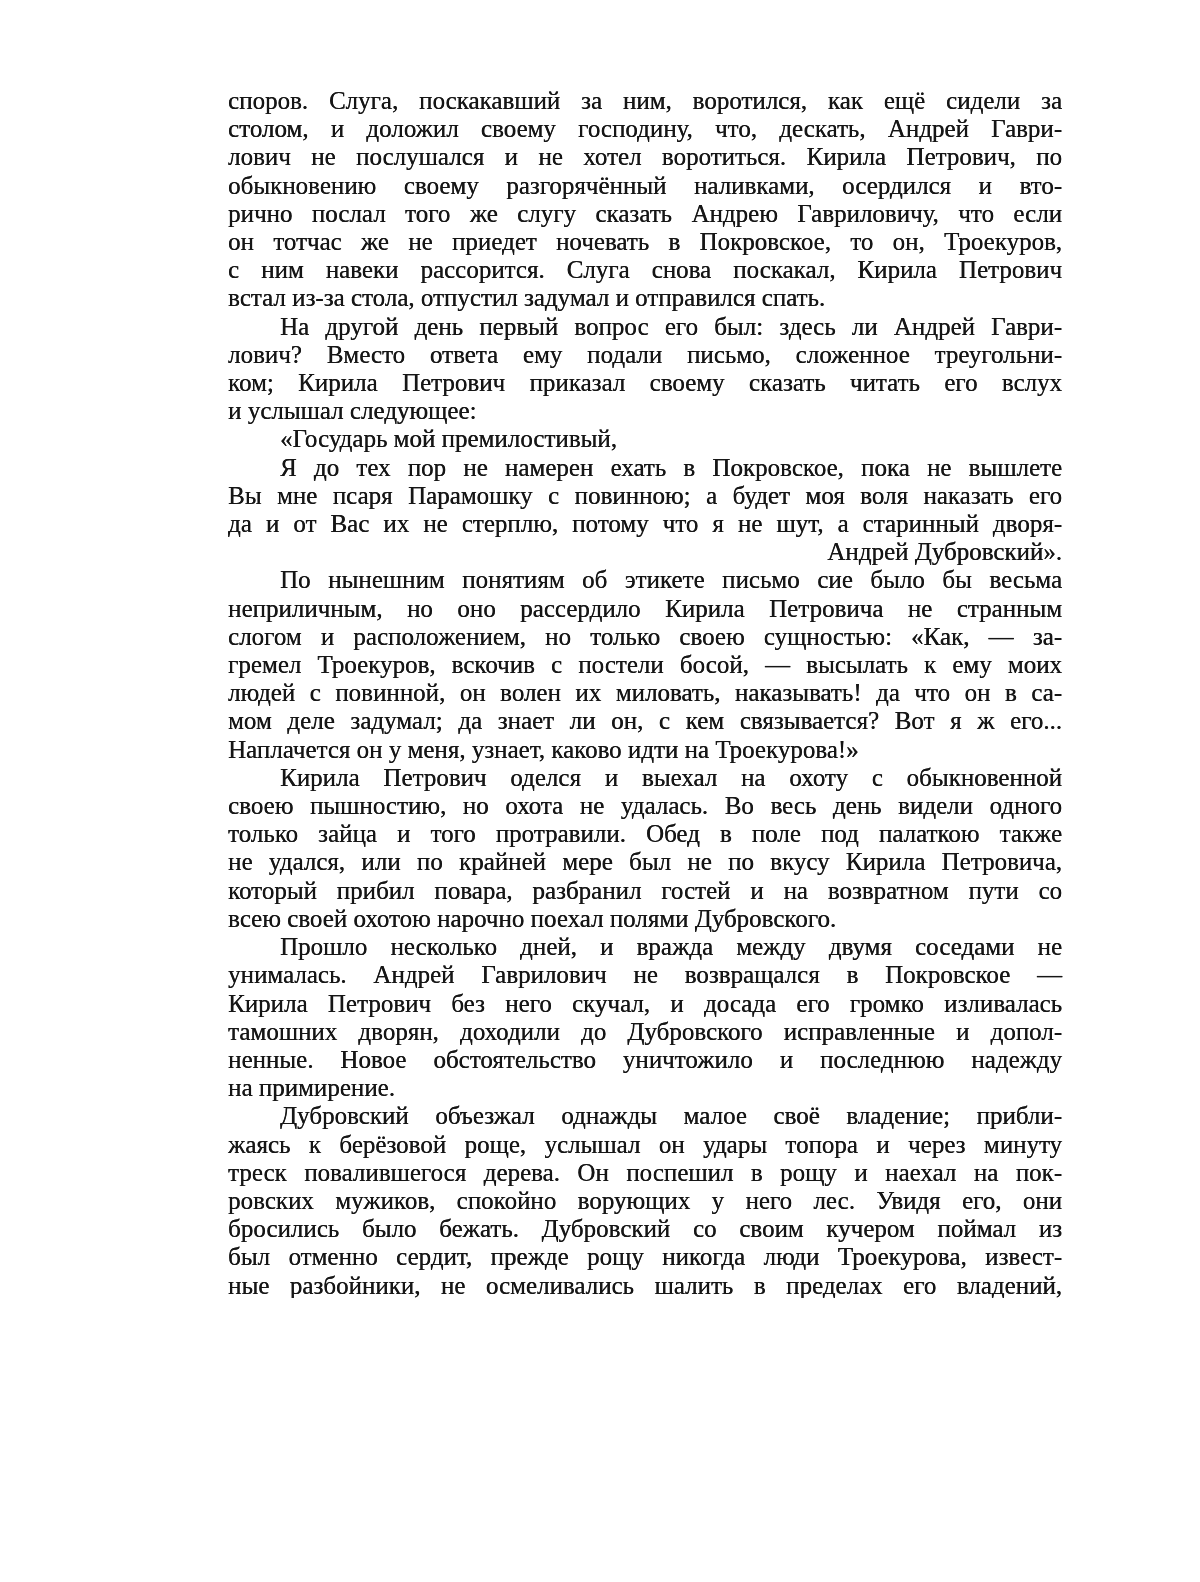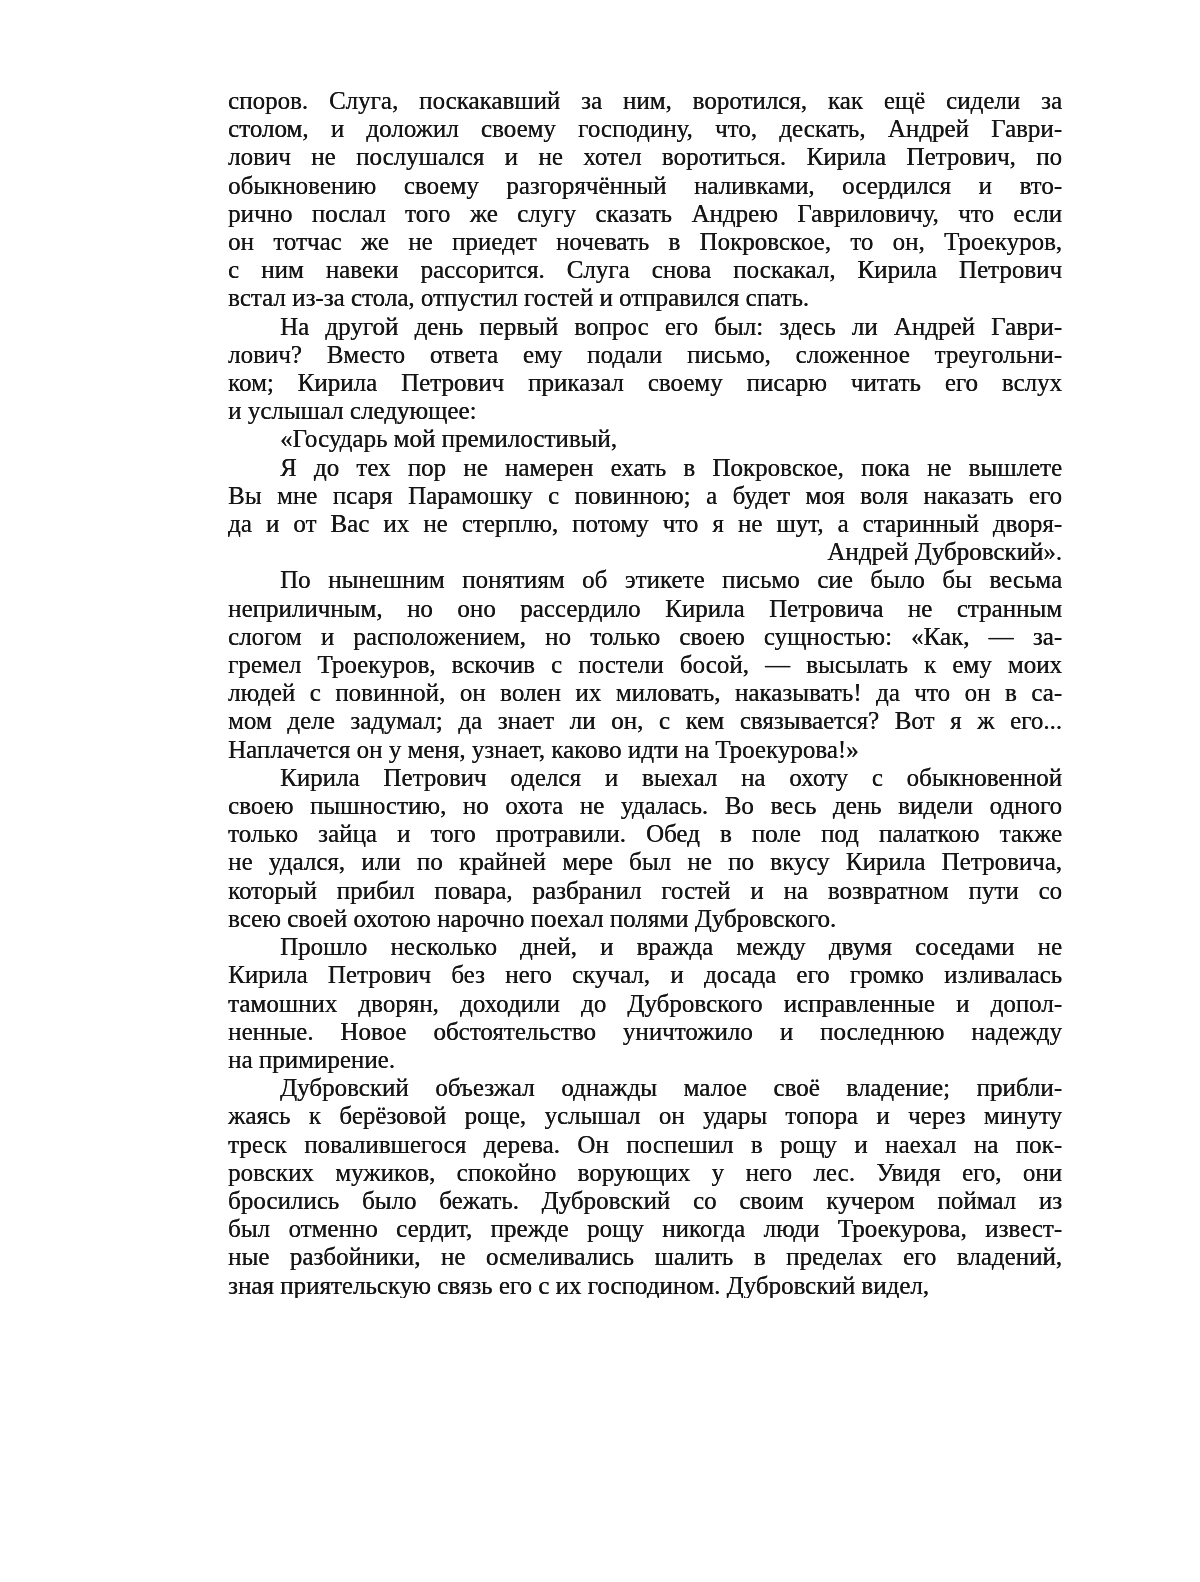--- a/index.html
+++ b/index.html
@@ -53,44 +53,45 @@
 
 <div class="page">
   <div class="text-block">
       <div class="line">споров. Слуга, поскакавший за ним, воротился, как ещё сидели за</div>
       <div class="line">столом, и доложил своему господину, что, дескать, Андрей Гаври-</div>
       <div class="line">лович не послушался и не хотел воротиться. Кирила Петрович, по</div>
       <div class="line">обыкновению своему разгорячённый наливками, осердился и вто-</div>
       <div class="line">рично послал того же слугу сказать Андрею Гавриловичу, что если</div>
       <div class="line">он тотчас же не приедет ночевать в Покровское, то он, Троекуров,</div>
       <div class="line">с ним навеки рассорится. Слуга снова поскакал, Кирила Петрович</div>
-      <div class="line last">встал из-за стола, отпустил гостей и отправился спать.</div>
+      <div class="line last">встал из-за стола, отпустил задумал и отправился спать.</div>
       <div class="line indent">На другой день первый вопрос его был: здесь ли Андрей Гаври-</div>
       <div class="line">лович? Вместо ответа ему подали письмо, сложенное треугольни-</div>
-      <div class="line">ком; Кирила Петрович приказал своему писарю читать его вслух</div>
+      <div class="line">ком; Кирила Петрович приказал своему сказать читать его вслух</div>
       <div class="line last">и услышал следующее:</div>
       <div class="line indent last">«Государь мой премилостивый,</div>
       <div class="line indent">Я до тех пор не намерен ехать в Покровское, пока не вышлете</div>
       <div class="line">Вы мне псаря Парамошку с повинною; а будет моя воля наказать его</div>
       <div class="line">да и от Вас их не стерплю, потому что я не шут, а старинный дворя-</div>
       <div class="line right last">Андрей Дубровский».</div>
       <div class="line indent">По нынешним понятиям об этикете письмо сие было бы весьма</div>
       <div class="line">неприличным, но оно рассердило Кирила Петровича не странным</div>
       <div class="line">слогом и расположением, но только своею сущностью: «Как, — за-</div>
       <div class="line">гремел Троекуров, вскочив с постели босой, — высылать к ему моих</div>
       <div class="line">людей с повинной, он волен их миловать, наказывать! да что он в са-</div>
       <div class="line">мом деле задумал; да знает ли он, с кем связывается? Вот я ж его...</div>
       <div class="line last">Наплачется он у меня, узнает, каково идти на Троекурова!»</div>
       <div class="line indent">Кирила Петрович оделся и выехал на охоту с обыкновенной</div>
       <div class="line">своею пышностию, но охота не удалась. Во весь день видели одного</div>
       <div class="line">только зайца и того протравили. Обед в поле под палаткою также</div>
       <div class="line">не удался, или по крайней мере был не по вкусу Кирила Петровича,</div>
       <div class="line">который прибил повара, разбранил гостей и на возвратном пути со</div>
       <div class="line last">всею своей охотою нарочно поехал полями Дубровского.</div>
       <div class="line indent">Прошло несколько дней, и вражда между двумя соседами не</div>
+      <div class="line">унималась. Андрей Гаврилович не возвращался в Покровское —</div>
       <div class="line">Кирила Петрович без него скучал, и досада его громко изливалась</div>
       <div class="line">тамошних дворян, доходили до Дубровского исправленные и допол-</div>
       <div class="line">ненные. Новое обстоятельство уничтожило и последнюю надежду</div>
       <div class="line last">на примирение.</div>
       <div class="line indent">Дубровский объезжал однажды малое своё владение; прибли-</div>
       <div class="line">жаясь к берёзовой роще, услышал он удары топора и через минуту</div>
       <div class="line">треск повалившегося дерева. Он поспешил в рощу и наехал на пок-</div>
       <div class="line">ровских мужиков, спокойно ворующих у него лес. Увидя его, они</div>
       <div class="line">бросились было бежать. Дубровский со своим кучером поймал из</div>
       <div class="line">был отменно сердит, прежде рощу никогда люди Троекурова, извест-</div>

